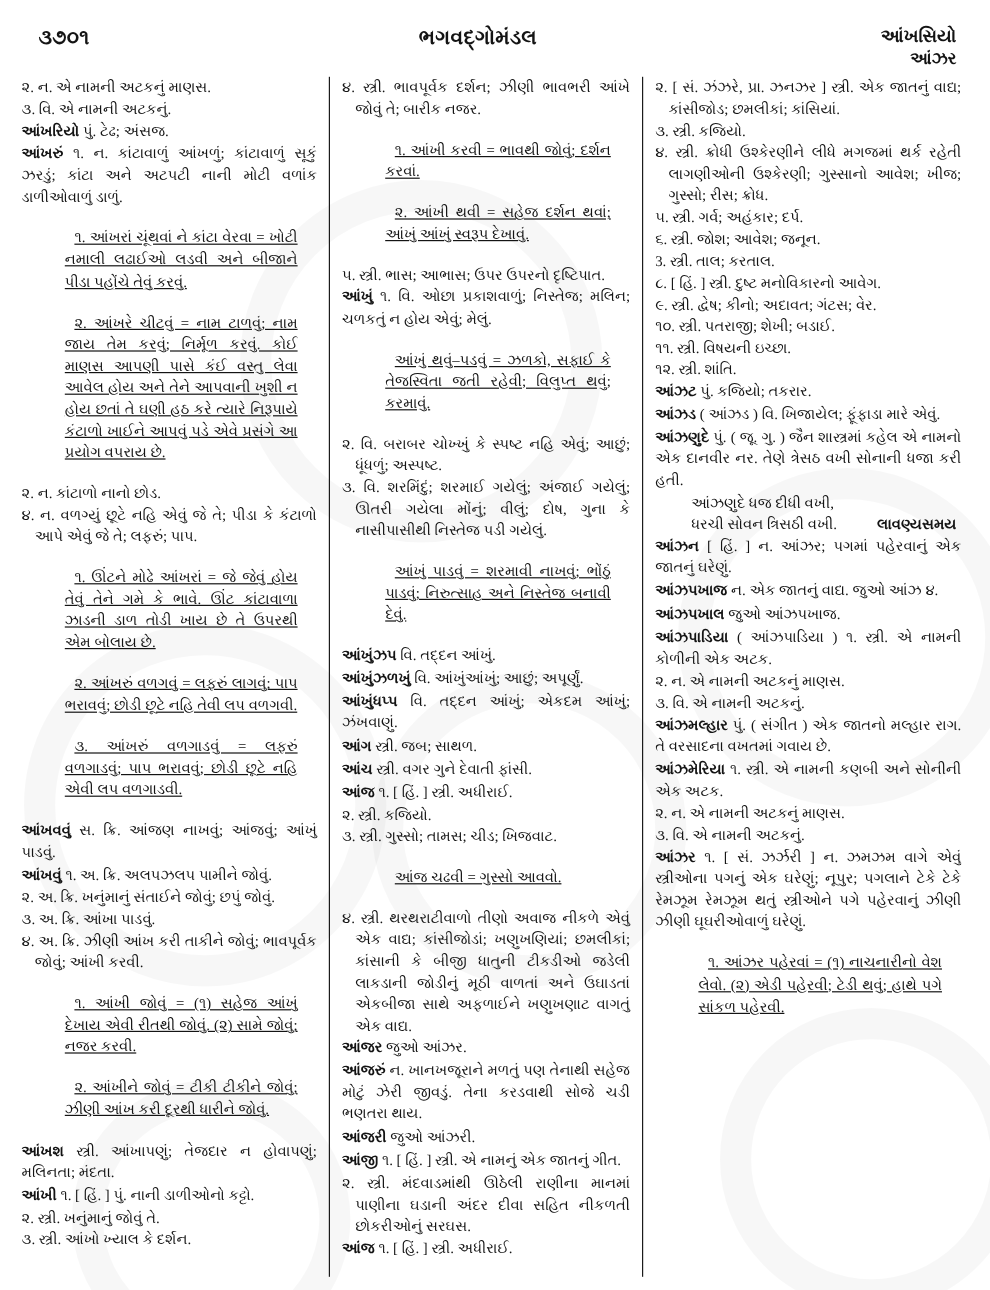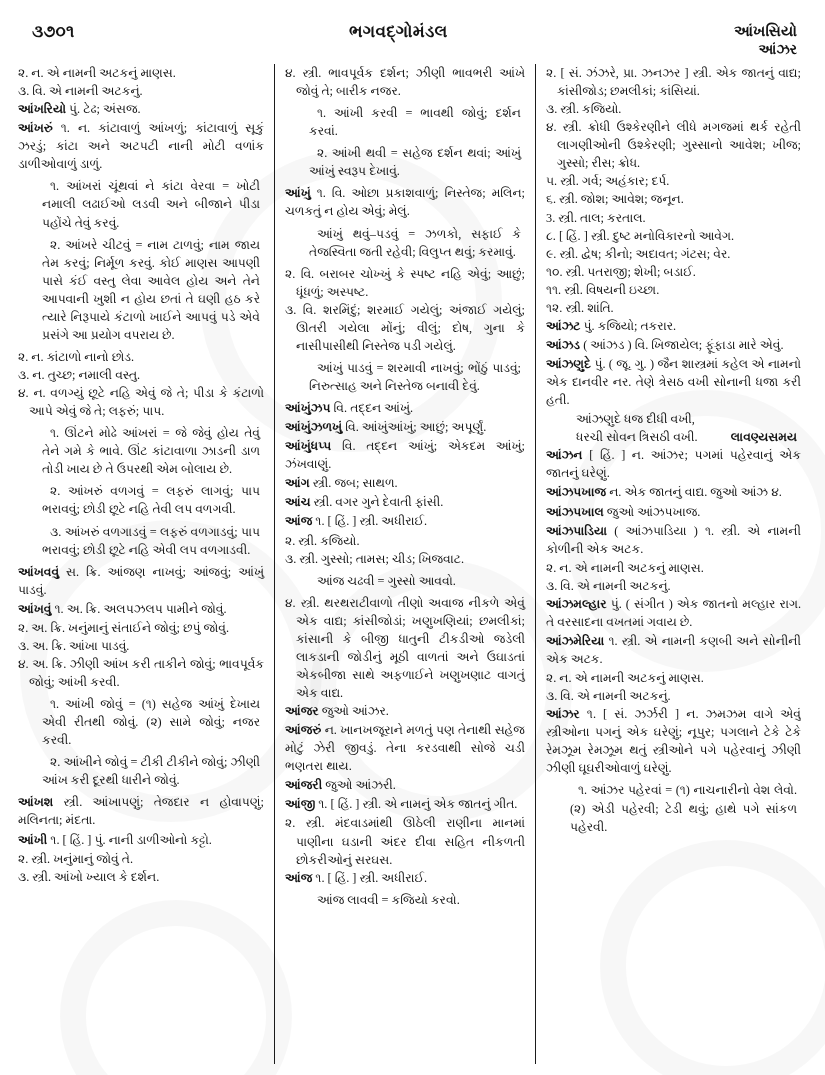--- a/index.html
+++ b/index.html
@@ -86,23 +86,24 @@
     overflow: hidden;
   }
   .col-1 { width: 256px; padding-right: 10px; }
   .col-2 { width: 262px; padding: 0 10px; border-left: 1.5px solid #1b1b1b; border-right: 1.5px solid #1b1b1b; }
   .col-3 { width: 265px; padding-left: 10px; }
 
   .entry { margin: 0 0 1px 0; }
   .hw { font-weight: bold; }
   .sense { margin: 0; padding-left: 11px; text-indent: -11px; }
   .sub {
-    margin: 4px;
+    margin: 16px;
     padding-left: 20px;
     text-indent: 8px;
+    text-decoration: underline;
   }
   .verse {
     margin: 0;
     padding-left: 30px;
   }
   .verse .cite { float: right; padding-right: 4px; font-weight: bold; }
 </style>
 </head>
 <body>
 
@@ -126,41 +127,41 @@
 
   <div class="columns">
     <div class="col col-1">
         <p class="sense">૨. ન. એ નામની અટકનું માણસ.</p>
         <p class="sense">૩. વિ. એ નામની અટકનું.</p>
         <p class="entry"><span class="hw">આંખરિયો</span><span> પું. ટેઢ; અંસજ.</span></p>
         <p class="entry"><span class="hw">આંખરું</span><span> ૧. ન. કાંટાવાળું આંખળું; કાંટાવાળું સૂકું ઝરડું; કાંટા અને અટપટી નાની મોટી વળાંક ડાળીઓવાળું ડાળું.</span></p>
         <p class="sub">૧. આંખરાં ચૂંથવાં ને કાંટા વેરવા = ખોટી નમાલી લઢાઈઓ લડવી અને બીજાને પીડા પહોંચે તેવું કરવું.</p>
         <p class="sub">૨. આંખરે ચીટવું = નામ ટાળવું; નામ જાય તેમ કરવું; નિર્મૂળ કરવું. કોઈ માણસ આપણી પાસે કંઈ વસ્તુ લેવા આવેલ હોય અને તેને આપવાની ખુશી ન હોય છતાં તે ઘણી હઠ કરે ત્યારે નિરૂપાયે કંટાળો ખાઈને આપવું પડે એવે પ્રસંગે આ પ્રયોગ વપરાય છે.</p>
         <p class="sense">૨. ન. કાંટાળો નાનો છોડ.</p>
-        <p class="sense">૩. ન. તુચ્છ; નમાલી વસ્તુ.</p>
         <p class="sense">૪. ન. વળગ્યું છૂટે નહિ એવું જે તે; પીડા કે કંટાળો આપે એવું જે તે; લફરું; પાપ.</p>
         <p class="sub">૧. ઊંટને મોઢે આંખરાં = જે જેવું હોય તેવું તેને ગમે કે ભાવે. ઊંટ કાંટાવાળા ઝાડની ડાળ તોડી ખાય છે તે ઉપરથી એમ બોલાય છે.</p>
         <p class="sub">૨. આંખરું વળગવું = લફરું લાગવું; પાપ ભરાવવું; છોડી છૂટે નહિ તેવી લપ વળગવી.</p>
         <p class="sub">૩. આંખરું વળગાડવું = લફરું વળગાડવું; પાપ ભરાવવું; છોડી છૂટે નહિ એવી લપ વળગાડવી.</p>
         <p class="entry"><span class="hw">આંખવવું</span><span> સ. ક્રિ. આંજણ નાખવું; આંજવું; આંખું પાડવું.</span></p>
         <p class="entry"><span class="hw">આંખવું</span><span> ૧. અ. ક્રિ. અલપઝલપ પામીને જોવું.</span></p>
         <p class="sense">૨. અ. ક્રિ. ખનુંમાનું સંતાઈને જોવું; છપું જોવું.</p>
         <p class="sense">૩. અ. ક્રિ. આંખા પાડવું.</p>
         <p class="sense">૪. અ. ક્રિ. ઝીણી આંખ કરી તાકીને જોવું; ભાવપૂર્વક જોવું; આંખી કરવી.</p>
         <p class="sub">૧. આંખી જોવું = (૧) સહેજ આંખું દેખાય એવી રીતથી જોવું. (૨) સામે જોવું; નજર કરવી.</p>
         <p class="sub">૨. આંખીને જોવું = ટીકી ટીકીને જોવું; ઝીણી આંખ કરી દૂરથી ધારીને જોવું.</p>
         <p class="entry"><span class="hw">આંખશ</span><span> સ્ત્રી. આંખાપણું; તેજદાર ન હોવાપણું; મલિનતા; મંદતા.</span></p>
         <p class="entry"><span class="hw">આંખી</span><span> ૧. [ હિં. ] પું. નાની ડાળીઓનો કટ્ટો.</span></p>
         <p class="sense">૨. સ્ત્રી. ખનુંમાનું જોવું તે.</p>
         <p class="sense">૩. સ્ત્રી. આંખો ખ્યાલ કે દર્શન.</p>
       </div>
     <div class="col col-2">
         <p class="sense">૪. સ્ત્રી. ભાવપૂર્વક દર્શન; ઝીણી ભાવભરી આંખે જોવું તે; બારીક નજર.</p>
         <p class="sub">૧. આંખી કરવી = ભાવથી જોવું; દર્શન કરવાં.</p>
         <p class="sub">૨. આંખી થવી = સહેજ દર્શન થવાં; આંખું આંખું સ્વરૂપ દેખાવું.</p>
+        <p class="sense">૫. સ્ત્રી. ભાસ; આભાસ; ઉપર ઉપરનો દૃષ્ટિપાત.</p>
         <p class="entry"><span class="hw">આંખું</span><span> ૧. વિ. ઓછા પ્રકાશવાળું; નિસ્તેજ; મલિન; ચળકતું ન હોય એવું; મેલું.</span></p>
         <p class="sub">આંખું થવું–પડવું = ઝળકો, સફાઈ કે તેજસ્વિતા જતી રહેવી; વિલુપ્ત થવું; કરમાવું.</p>
         <p class="sense">૨. વિ. બરાબર ચોખ્ખું કે સ્પષ્ટ નહિ એવું; આછું; ધૂંધળું; અસ્પષ્ટ.</p>
         <p class="sense">૩. વિ. શરમિંદું; શરમાઈ ગયેલું; અંજાઈ ગયેલું; ઊતરી ગયેલા મોંનું; વીલું; દોષ, ગુના કે નાસીપાસીથી નિસ્તેજ પડી ગયેલું.</p>
         <p class="sub">આંખું પાડવું = શરમાવી નાખવું; ભોંઠું પાડવું; નિરુત્સાહ અને નિસ્તેજ બનાવી દેવું.</p>
         <p class="entry"><span class="hw">આંખુંઝપ</span><span> વિ. તદ્દન આંખું.</span></p>
         <p class="entry"><span class="hw">આંખુંઝળખું</span><span> વિ. આંખુંઆંખું; આછું; અપૂર્ણું.</span></p>
         <p class="entry"><span class="hw">આંખુંધપ્પ</span><span> વિ. તદ્દન આંખું; એકદમ આંખું; ઝંખવાણું.</span></p>
         <p class="entry"><span class="hw">આંગ</span><span> સ્ત્રી. જબ; સાથળ.</span></p>
         <p class="entry"><span class="hw">આંચ</span><span> સ્ત્રી. વગર ગુને દેવાતી ફાંસી.</span></p>

